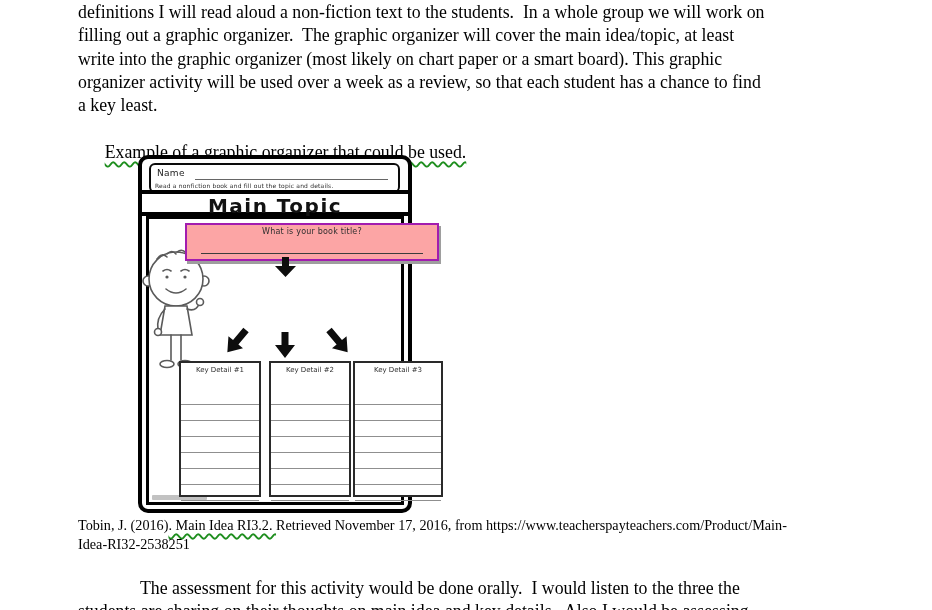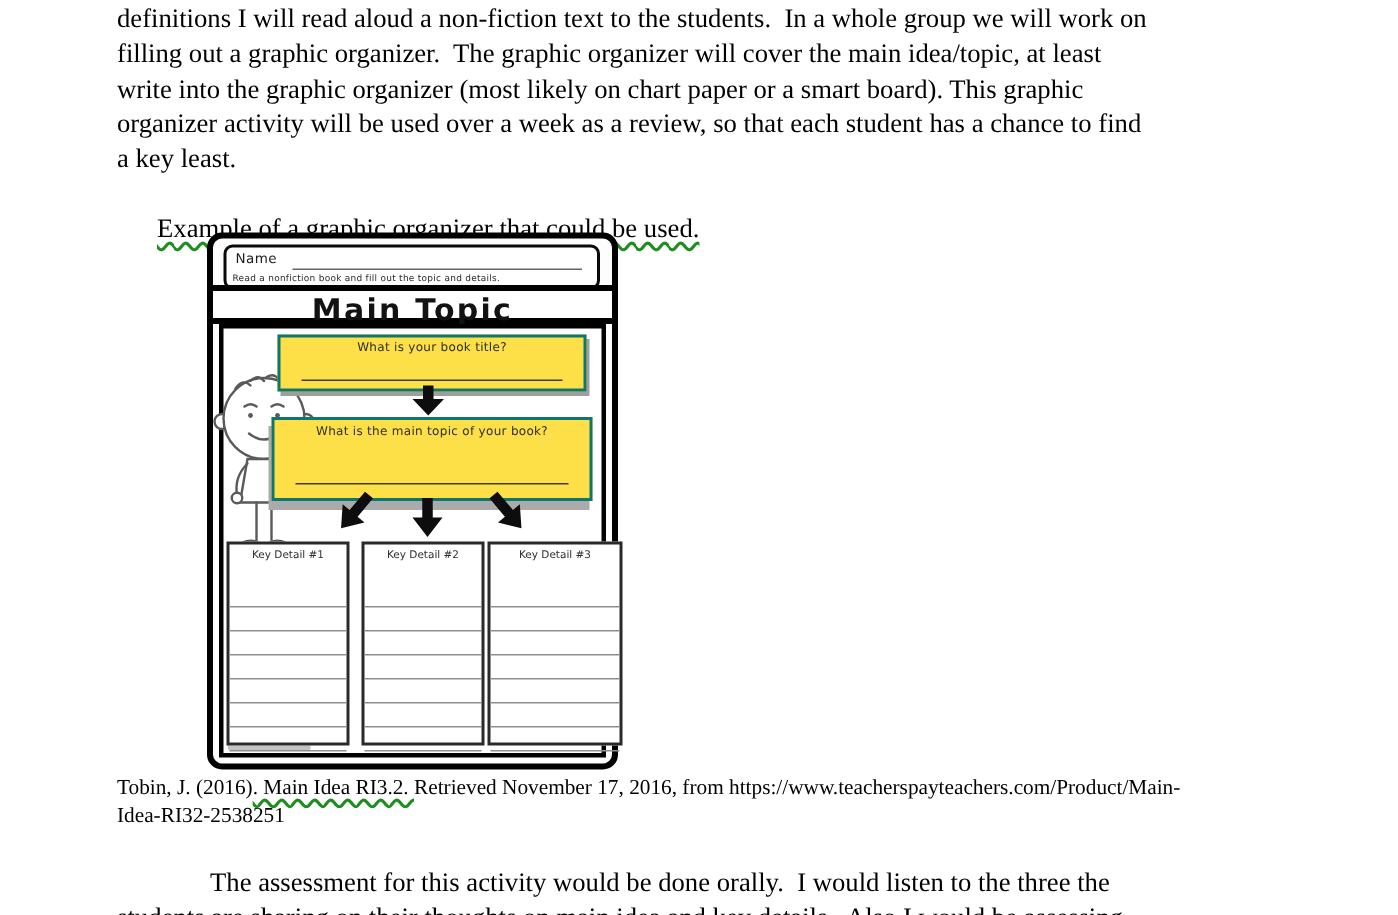--- a/index.html
+++ b/index.html
@@ -25,32 +25,32 @@
   .nameLine{position:absolute;left:44px;right:10px;top:14px;border-bottom:1.5px solid #666;}
   .instr{position:absolute;left:4px;top:17px;font-size:6.5px;color:#2b2b2b;
          letter-spacing:.2px;white-space:nowrap;transform:scale(.92);transform-origin:left top;}
   .titleBand{position:absolute;left:0;top:31px;width:266px;height:26px;background:#fff;
              border-top:4.5px solid #000;border-bottom:4.5px solid #000;box-sizing:border-box;
              display:flex;align-items:flex-start;justify-content:center;}
   .titleText{font-size:20px;font-weight:700;letter-spacing:1.5px;color:#121212;}
   .mainArea{position:absolute;left:4px;top:57px;width:252px;height:283px;
             border:3px solid #000;background:#fff;}
   .kid{position:absolute;left:-12px;top:26px;z-index:1;}
-  .qbox{position:absolute;border:2px solid #0f766e;background:#fde047;z-index:2;}
+  .qbox{position:absolute;border:2px solid #a21caf;background:#fca5a5;z-index:2;padding-left:48px;}
   .box1{left:36px;top:4px;width:202px;height:34px;box-shadow:2px 3px 0 0 #9e9e9e;}
   .box2{left:32px;top:59px;width:210px;height:52px;box-shadow:-2px 6px 0 0 #ababab;}
   .qtext{position:absolute;left:0;right:0;text-align:center;font-size:8px;color:#2e2e2e;
          letter-spacing:.2px;white-space:nowrap;}
   .box1 .qtext{top:2px;}
   .box2 .qtext{top:3px;}
   .wline{position:absolute;left:14px;right:14px;border-bottom:1.8px solid #3c3c3c;}
   .box1 .wline{bottom:5px;}
   .box2 .wline{bottom:9px;}
   .arrowsSvg{position:absolute;left:0;top:0;z-index:3;pointer-events:none;}
-  .kcol{position:absolute;top:142px;height:132px;border:2px solid #2a2a2a;background:#fff;z-index:2;}
+  .kcol{position:absolute;top:142px;height:132px;border:2px solid #2a2a2a;background:#fff;z-index:2;margin-left:28px;}
   .kcol1{left:2px;width:78px;}
   .kcol2{left:92px;width:78px;}
   .kcol3{left:176px;width:74px;padding-left:12px;}
   .klabel{position:absolute;left:0;right:0;top:3px;text-align:center;font-size:7px;
           color:#2e2e2e;white-space:nowrap;}
   .rules{position:absolute;left:0;right:0;top:26px;}
   .rule{height:15px;border-bottom:1.3px solid #8f8f8f;}
   .creditSmudge{position:absolute;left:3px;bottom:2px;width:55px;height:5px;
                 background:#adadad;opacity:.75;border-radius:1px;}
 </style>
@@ -103,24 +103,20 @@
           <ellipse cx="28" cy="119" rx="7" ry="3.5" fill="#fff"></ellipse>
           <ellipse cx="46" cy="119" rx="7" ry="3.5" fill="#fff"></ellipse>
         </g>
       </svg>
 
       <div class="qbox box1">
         <div class="qtext">What is your book title?</div>
         <div class="wline"></div>
       </div>
 
-      <div class="qbox box2">
-        <div class="qtext">What is the main topic of your book?</div>
-        <div class="wline"></div>
-      </div>
 
       <svg class="arrowsSvg" width="252" height="283" viewBox="0 0 252 283">
         <g fill="#0d0d0d">
           <polygon points="133,38 140,38 140,47 147,47 136.5,58 126,47 133,47"></polygon>
           <polygon points="132.5,113 139.5,113 139.5,126 146,126 136,139 126,126 132.5,126"></polygon>
           <g transform="translate(97,111) rotate(40)">
             <polygon points="-3.5,0 3.5,0 3.5,16 9.5,16 0,29 -9.5,16 -3.5,16"></polygon>
           </g>
           <g transform="translate(180,111) rotate(-40)">
             <polygon points="-3.5,0 3.5,0 3.5,16 9.5,16 0,29 -9.5,16 -3.5,16"></polygon>

